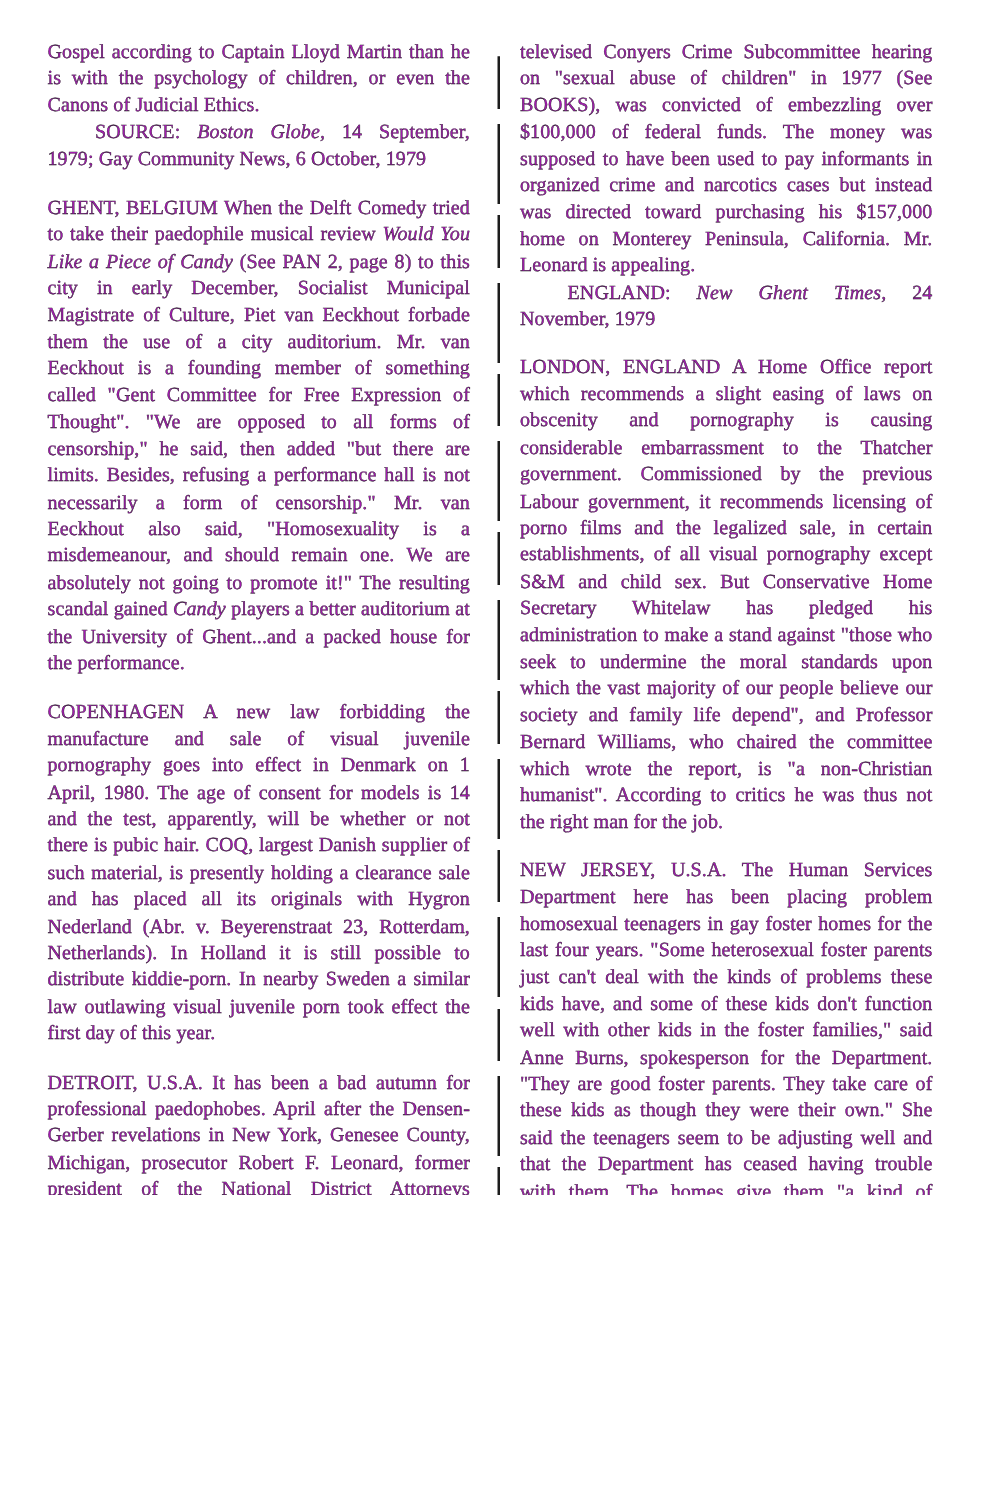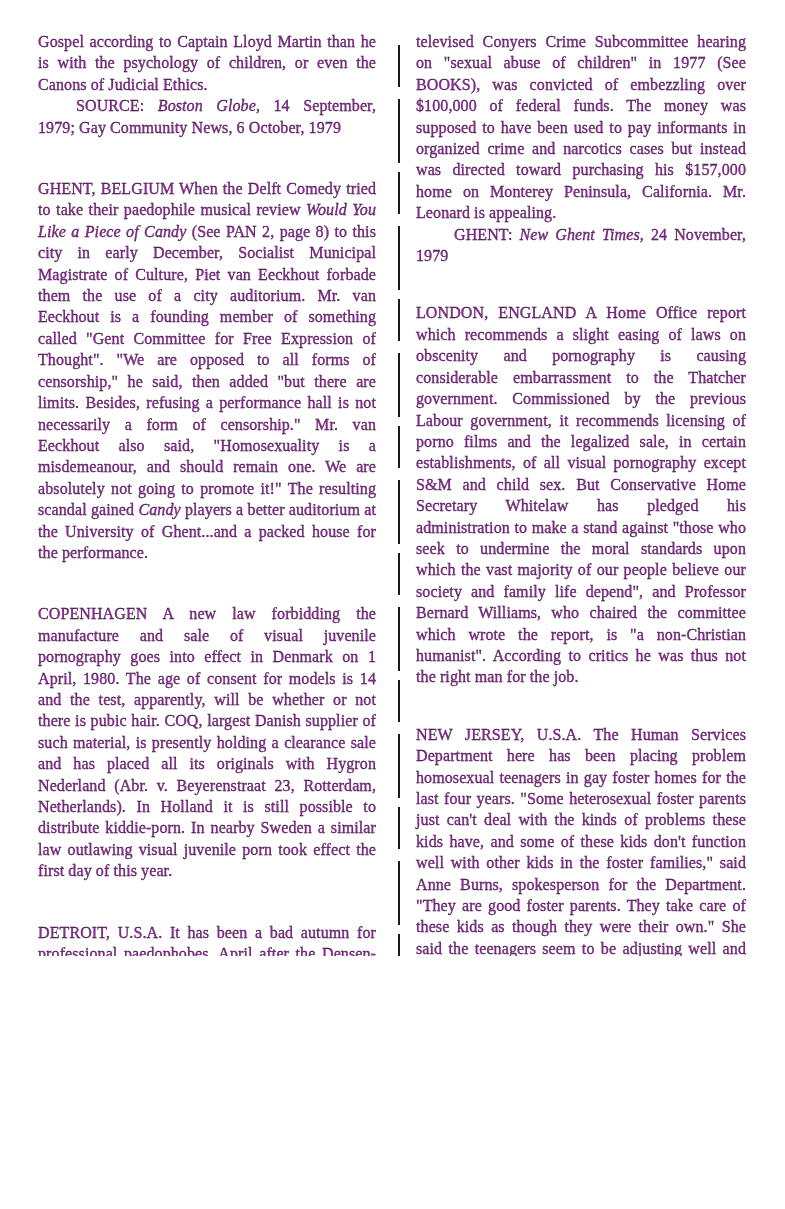--- a/index.html
+++ b/index.html
@@ -21,22 +21,22 @@
     top: 31px;
     font-size: 16px;
     line-height: 21.4px;
     text-align: justify;
     letter-spacing: 0.1px;
     -webkit-text-stroke: 0.3px #161616;
   }
   .col-left  { left: 38px;  width: 338px; }
   .col-right { left: 416px; width: 330px; }
   .para { margin: 0; padding: 0; }
-  .para.item { margin-top: 40px; }
-  .col-right .para.item { margin-top: 36px; }
+  .para.item { margin-top: 18px; }
+  .col-right .para.item { margin-top: 17px; }
   .para.source { text-indent: 38px; }
   .para.indented { text-indent: 24px; margin-top: 24px; }
   .it { font-style: italic; }
   .divider {
     position: absolute;
     left: 398px;
     top: 45px;
     width: 2px;
     height: 1112px;
     background: repeating-linear-gradient(
@@ -64,19 +64,19 @@
   <div class="column col-left">
       <p class="para continuation"><span>Gospel according to Captain Lloyd Martin than he is with the psychology of children, or even the Canons of Judicial Ethics.</span></p>
       <p class="para source"><span>SOURCE: </span><span class="it">Boston Globe,</span><span> 14 September, 1979; Gay Community News, 6 October, 1979</span></p>
       <p class="para item"><span>GHENT, BELGIUM When the Delft Comedy tried to take their paedophile musical review </span><span class="it">Would You Like a Piece of Candy</span><span> (See PAN 2, page 8) to this city in early December, Socialist Municipal Magistrate of Culture, Piet van Eeckhout forbade them the use of a city auditorium. Mr. van Eeckhout is a founding member of something called "Gent Committee for Free Expression of Thought". "We are opposed to all forms of censorship," he said, then added "but there are limits. Besides, refusing a performance hall is not necessarily a form of censorship." Mr. van Eeckhout also said, "Homosexuality is a misdemeanour, and should remain one. We are absolutely not going to promote it!" The resulting scandal gained </span><span class="it">Candy</span><span> players a better auditorium at the University of Ghent...and a packed house for the performance.</span></p>
       <p class="para item"><span>COPENHAGEN A new law forbidding the manufacture and sale of visual juvenile pornography goes into effect in Denmark on 1 April, 1980. The age of consent for models is 14 and the test, apparently, will be whether or not there is pubic hair. COQ, largest Danish supplier of such material, is presently holding a clearance sale and has placed all its originals with Hygron Nederland (Abr. v. Beyerenstraat 23, Rotterdam, Netherlands). In Holland it is still possible to distribute kiddie-porn. In nearby Sweden a similar law outlawing visual juvenile porn took effect the first day of this year.</span></p>
       <p class="para item"><span>DETROIT, U.S.A. It has been a bad autumn for professional paedophobes. April after the Densen-Gerber revelations in New York, Genesee County, Michigan, prosecutor Robert F. Leonard, former president of the National District Attorneys Association and star witness at the</span></p>
     </div>
   <div class="divider"></div>
   <div class="column col-right">
       <p class="para continuation"><span>televised Conyers Crime Subcommittee hearing on "sexual abuse of children" in 1977 (See BOOKS), was convicted of embezzling over $100,000 of federal funds. The money was supposed to have been used to pay informants in organized crime and narcotics cases but instead was directed toward purchasing his $157,000 home on Monterey Peninsula, California. Mr. Leonard is appealing.</span></p>
-      <p class="para source"><span>GHENT: </span><span class="it">New Ghent Times,</span><span> 24 November, 1979</span></p>
+      <p class="para source"><span>ENGLAND: </span><span class="it">New Ghent Times,</span><span> 24 November, 1979</span></p>
       <p class="para item"><span>LONDON, ENGLAND A Home Office report which recommends a slight easing of laws on obscenity and pornography is causing considerable embarrassment to the Thatcher government. Commissioned by the previous Labour government, it recommends licensing of porno films and the legalized sale, in certain establishments, of all visual pornography except S&amp;M and child sex. But Conservative Home Secretary Whitelaw has pledged his administration to make a stand against "those who seek to undermine the moral standards upon which the vast majority of our people believe our society and family life depend", and Professor Bernard Williams, who chaired the committee which wrote the report, is "a non-Christian humanist". According to critics he was thus not the right man for the job.</span></p>
       <p class="para item"><span>NEW JERSEY, U.S.A. The Human Services Department here has been placing problem homosexual teenagers in gay foster homes for the last four years. "Some heterosexual foster parents just can't deal with the kinds of problems these kids have, and some of these kids don't function well with other kids in the foster families," said Anne Burns, spokesperson for the Department. "They are good foster parents. They take care of these kids as though they were their own." She said the teenagers seem to be adjusting well and that the Department has ceased having trouble with them. The homes give them "a kind of supportive atmosphere that helps them deal with their problems and their homosexuality."</span></p>
       <p class="para indented"><span>Opposition, however, has come from</span></p>
     </div>
   <div class="pagenum">8</div>
 </div>
 
 </body></html>

